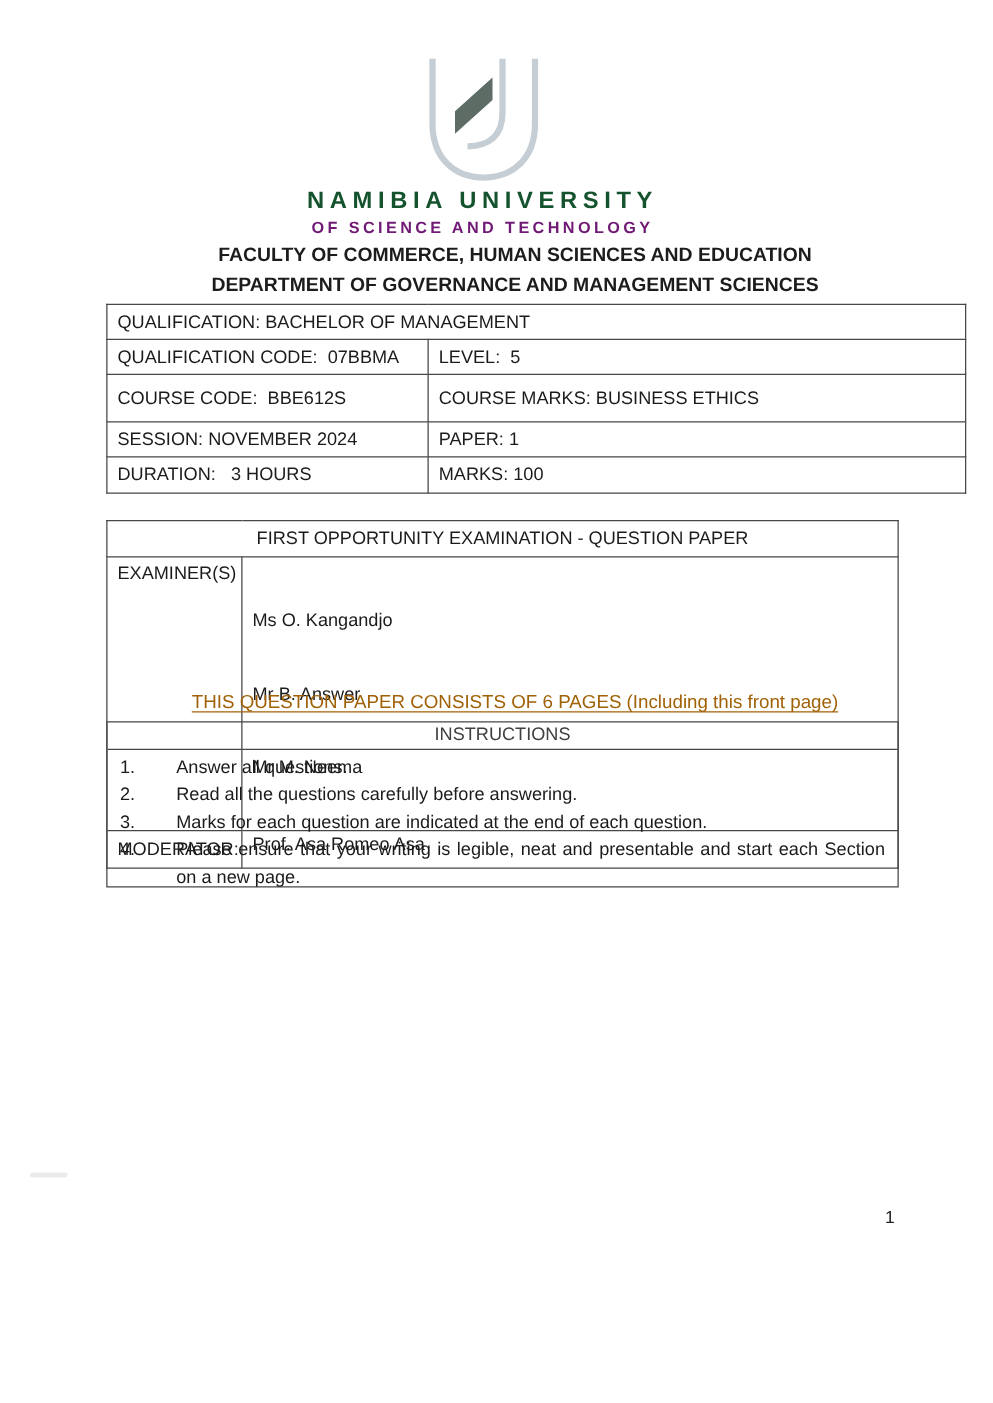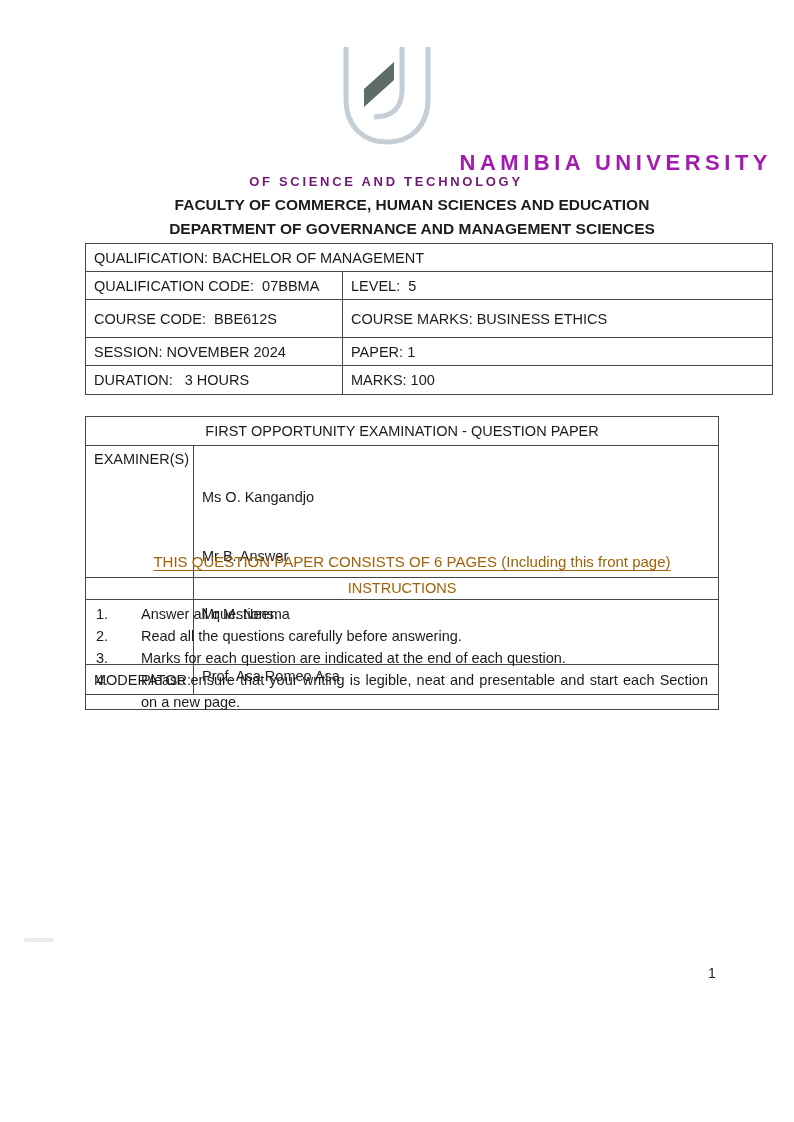--- a/index.html
+++ b/index.html
@@ -9,22 +9,22 @@
     background:#ffffff;
     overflow:hidden;
     font-family:"Liberation Sans", sans-serif;
     color:#1b1b1b;
   }
   
   .logo { position:absolute; left:343px; top:46px; width:88px; height:100px; }
   
   .uni-line1 {
     position:absolute; top:150px; left:0; width:772px;
-    text-align:right; font-size:22px; font-weight:700;
-    letter-spacing:4.5px; color:#a21caf; white-space:pre;
+    text-align:center; font-size:19px; font-weight:700;
+    letter-spacing:4.5px; color:#14532d; white-space:pre;
   }
   .uni-line2 {
     position:absolute; top:174px; left:0; width:772px;
     text-align:center; font-size:13px; font-weight:600;
     letter-spacing:2.7px; color:#701a75; white-space:pre;
   }
   
   .faculty-line {
     position:absolute; top:196px; left:20px; width:784px;
     text-align:center; font-size:15.5px; font-weight:600; color:#1c1c1c;
@@ -57,21 +57,21 @@
     text-decoration:underline; text-underline-offset:3px;
   }
   
   .instructions-box {
     position:absolute; left:85px; top:577px; width:634px; height:133px;
     border:1.7px solid #474747; box-sizing:border-box;
   }
   .instructions-title {
     height:21px; border-bottom:1.7px solid #474747;
     text-align:center; font-size:14.5px; font-weight:500;
-    line-height:21px; color:#a16207;
+    line-height:21px; color:#404040;
   }
   .instructions-list { padding-top:3px; }
   .instruction-item { display:flex; padding:0 10px; line-height:22px; font-size:14.5px; }
   .instruction-num { width:45px; flex:none; }
   .instruction-text { flex:1; text-align:justify; }
   
   .page-number {
     position:absolute; left:700px; top:965px; width:24px;
     text-align:center; font-size:14px; color:#222222;
   }

